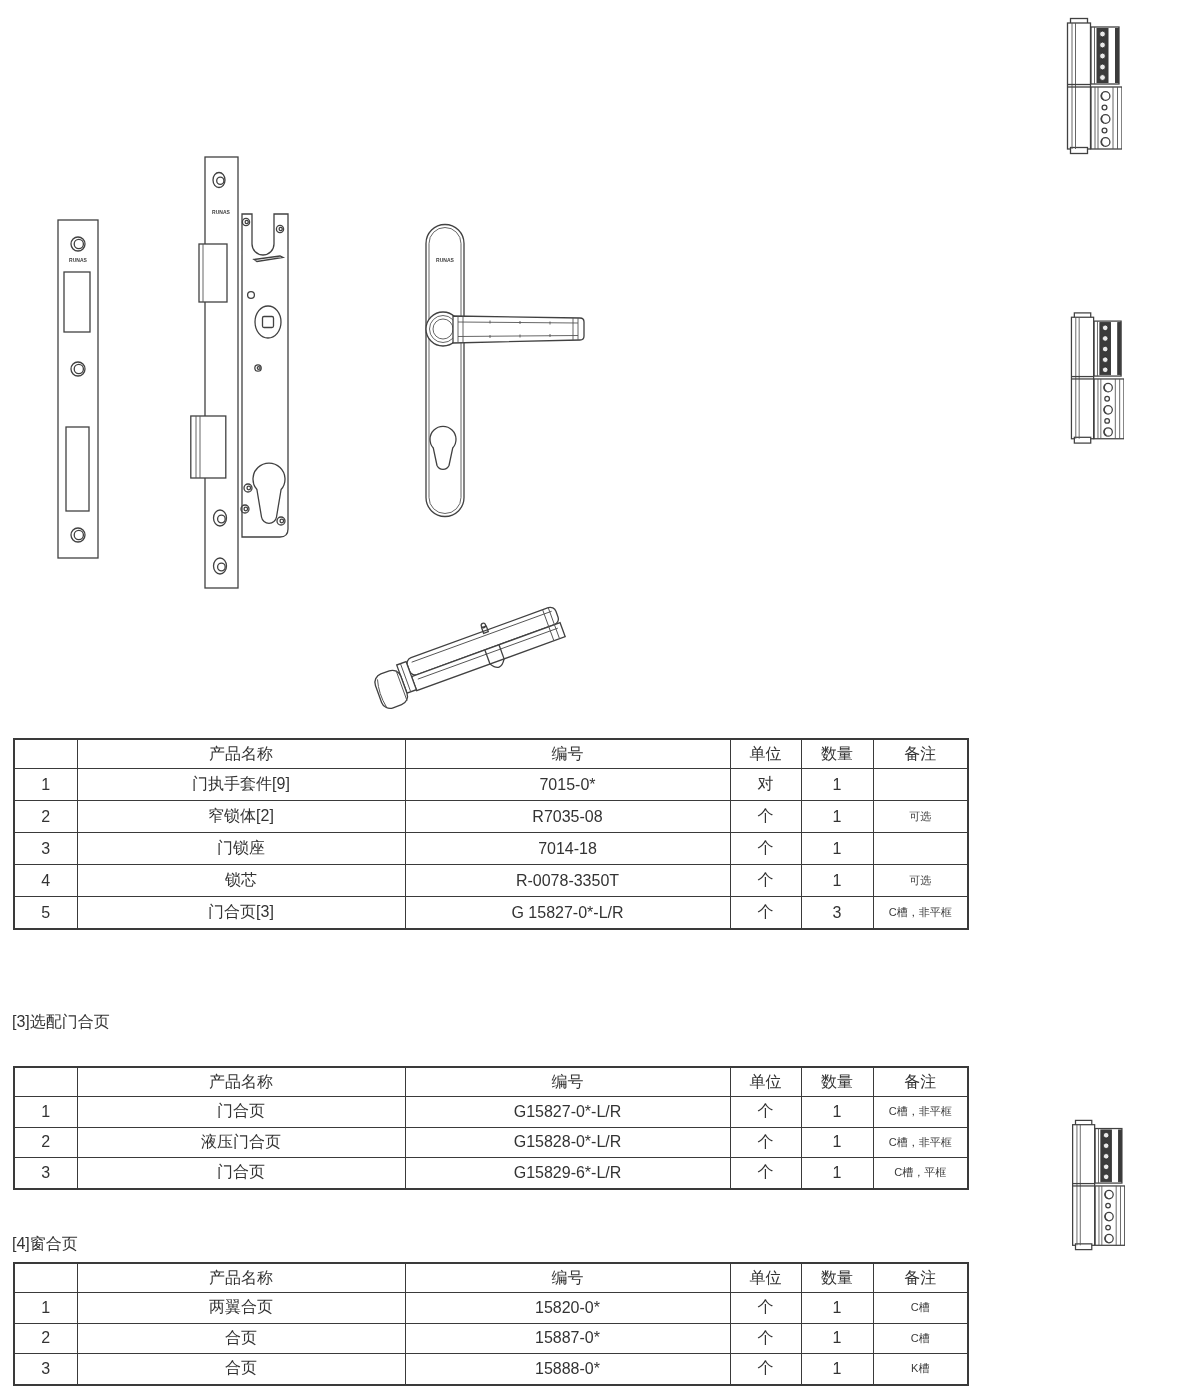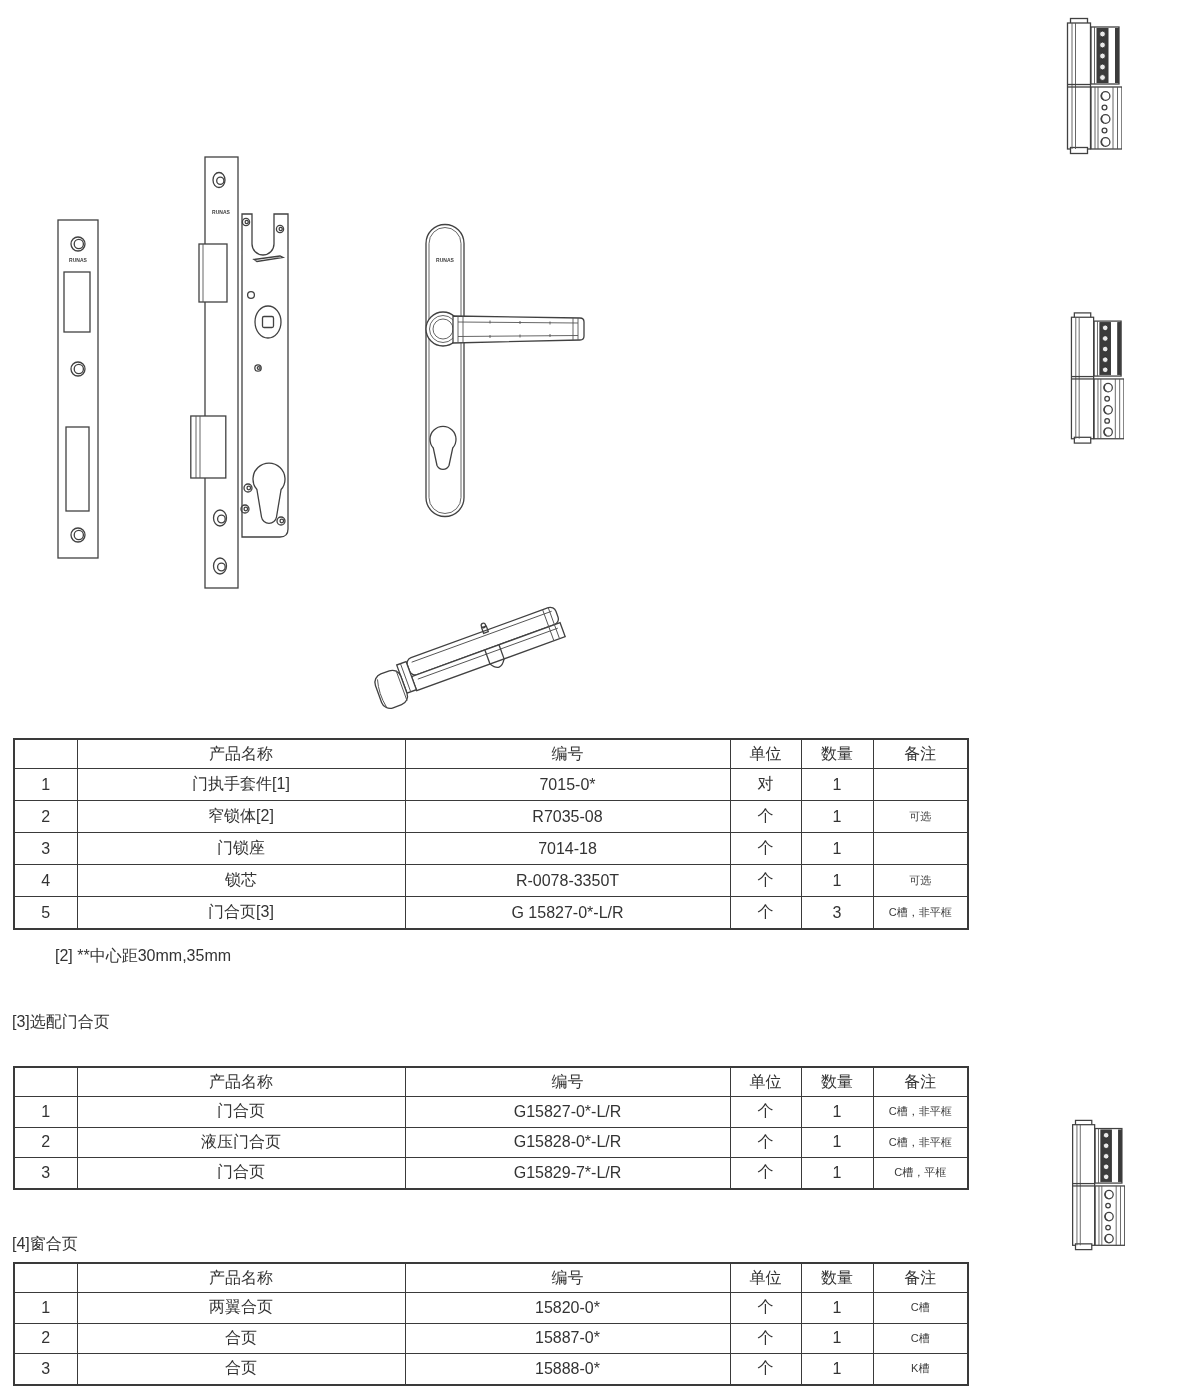--- a/index.html
+++ b/index.html
@@ -224,21 +224,21 @@
           <th>产品名称</th>
           <th>编号</th>
           <th>单位</th>
           <th>数量</th>
           <th>备注</th>
         </tr>
       </thead>
       <tbody>
         <tr>
           <td>1</td>
-          <td>门执手套件[1]</td>
+          <td>门执手套件[9]</td>
           <td>7015-0*</td>
           <td>对</td>
           <td>1</td>
           <td class="remark"></td>
         </tr>
         <tr>
           <td>2</td>
           <td>窄锁体[2]</td>
           <td>R7035-08</td>
           <td>个</td>
@@ -267,23 +267,20 @@
           <td>G 15827-0*-L/R</td>
           <td>个</td>
           <td>3</td>
           <td class="remark">C槽，非平框</td>
         </tr>
       </tbody>
     </table>
 </div>
 
 <div class="abs notes" style="left:11px; top:943px; width:700px;">
-  <div class="row">
-    <span class="indent">[2] **中心距30mm,35mm</span>
-  </div>
 </div>
 
 <div class="abs section-label" style="left:12px; top:1012px;">[3]选配门合页</div>
 
 <div class="abs" style="left:13px; top:1066px;">
   <table class="t-door">
     <colgroup>
         <col style="width:63px">
         <col style="width:328px">
         <col style="width:325px">
@@ -314,21 +311,21 @@
           <td>2</td>
           <td>液压门合页</td>
           <td>G15828-0*-L/R</td>
           <td>个</td>
           <td>1</td>
           <td class="remark">C槽，非平框</td>
         </tr>
         <tr>
           <td>3</td>
           <td>门合页</td>
-          <td>G15829-7*-L/R</td>
+          <td>G15829-6*-L/R</td>
           <td>个</td>
           <td>1</td>
           <td class="remark">C槽，平框</td>
         </tr>
       </tbody>
     </table>
 </div>
 
 <div class="abs section-label" style="left:12px; top:1226px;margin-top:8px;">[4]窗合页</div>
 

